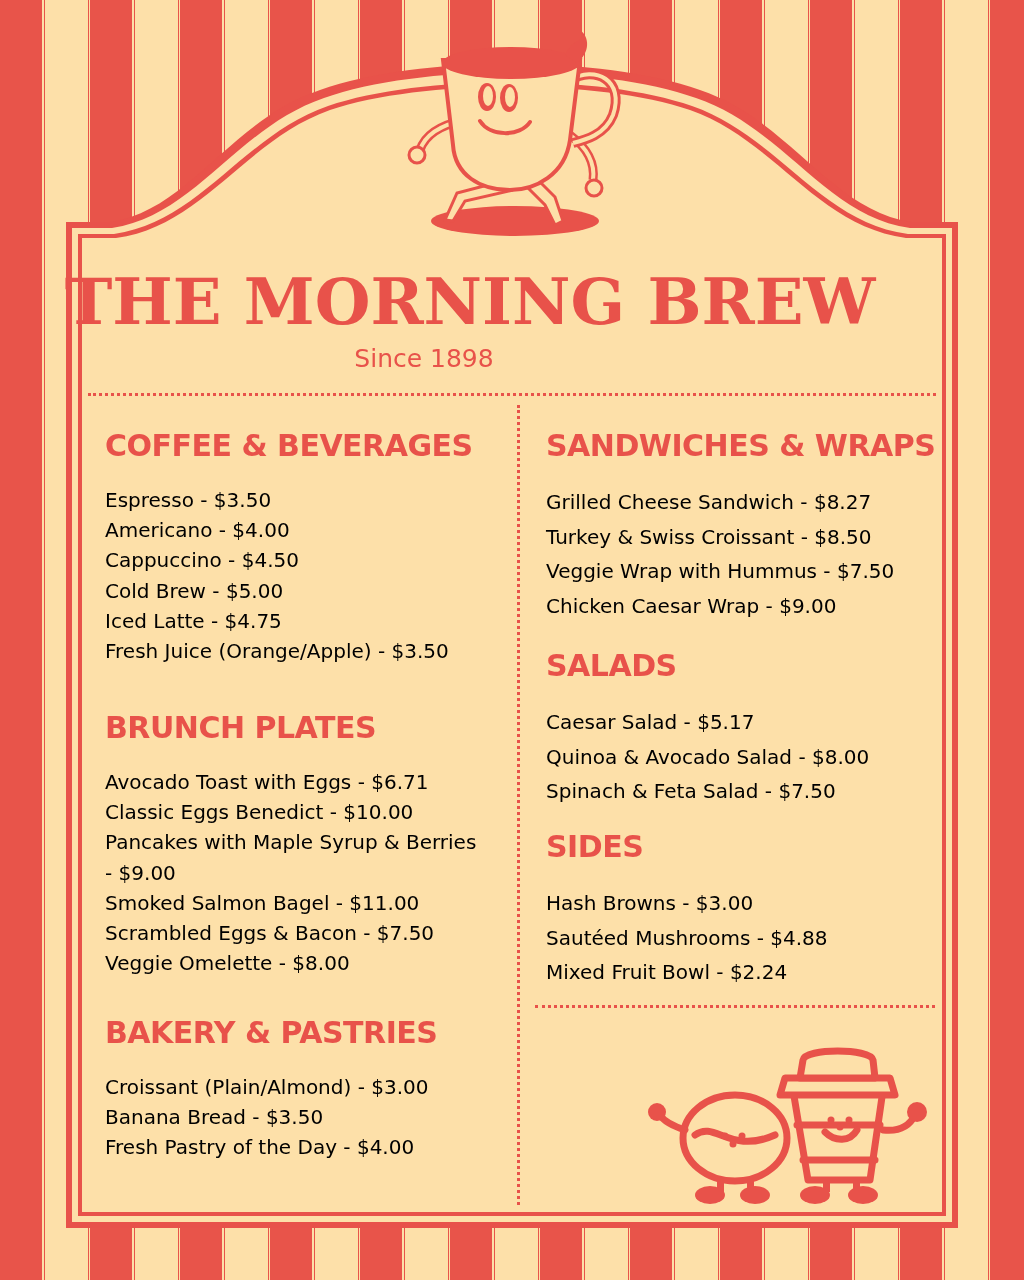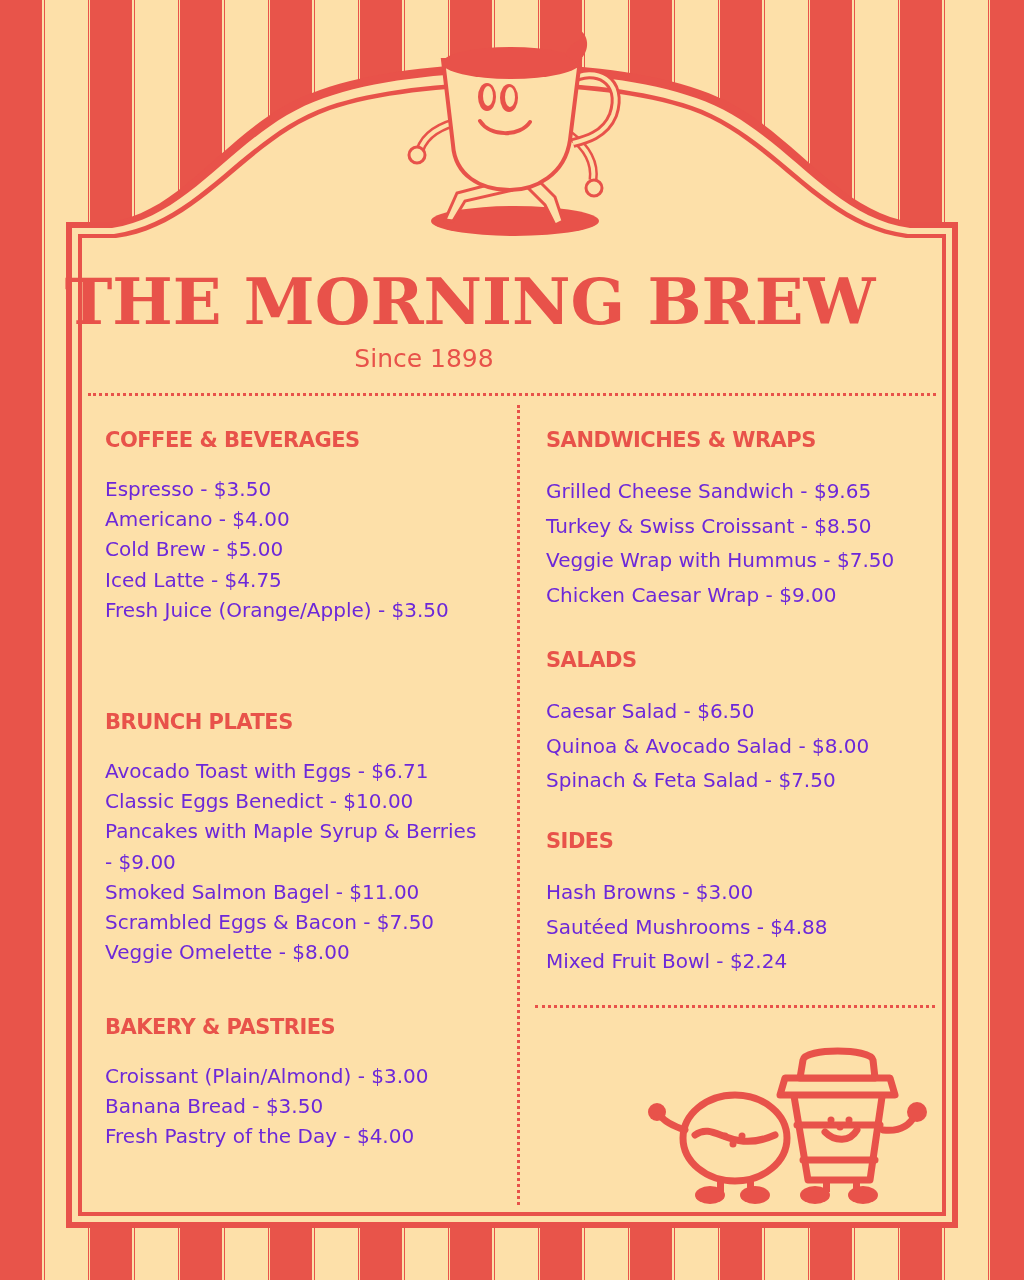--- a/index.html
+++ b/index.html
@@ -30,27 +30,27 @@
   }
   .subtitle {
     position: absolute; left: 0; width: 848px; top: 344px;
     text-align: center; font-size: 25px; color: #e8524a;
     font-family: "DejaVu Sans", sans-serif;
   }
   .dots-h { position: absolute; height: 0; border-top: 3px dotted #e8524a; }
   .dots-v { position: absolute; width: 0; border-left: 3px dotted #e8524a; }
   .section { position: absolute; }
   .section h2 {
-    margin: 0 0 22px 0; font-size: 21px; font-weight: bold;
+    margin: 0 0 22px 0; font-size: 30px; font-weight: bold;
     font-family: "DejaVu Sans", sans-serif; letter-spacing: -0.5px; color: #e8524a;
   }
   .section ul { list-style: none; padding: 0; margin: 0; }
   .left li { font-size: 20px; line-height: 30.2px; }
   .right li { font-size: 20px; line-height: 34.5px; }
-  .section li { white-space: nowrap; color: #6d28d9; }
+  .section li { white-space: nowrap; color: #000000; }
   .section li.wrap { white-space: normal; width: 380px; }
 </style>
 </head>
 <body>
 
 <div class="stripes"></div>
 
 <svg class="frame" width="1024" height="1280">
 
   <path d="M66,222 L110,222 C190,210 230,120 320,90 C420,55 600,55 700,90 C790,120 830,210 912,222 L958,222 L958,1228 L66,1228 Z" fill="#e8524a"></path>
@@ -94,20 +94,21 @@
 
 <div class="dots-h" style="left:88px; width:848px; top:393px;"></div>
 <div class="dots-v" style="left:517px; top:405px; height:800px;"></div>
 <div class="dots-h" style="left:535px; width:400px; top:1005px;"></div>
 
 <div class="section left" style="left:105px; top:428px;">
   <h2>COFFEE &amp; BEVERAGES</h2>
   <ul>
     <li>Espresso - $3.50</li>
     <li>Americano - $4.00</li>
+    <li>Cappuccino - $4.50</li>
     <li>Cold Brew - $5.00</li>
     <li>Iced Latte - $4.75</li>
     <li>Fresh Juice (Orange/Apple) - $3.50</li>
   </ul>
 </div>
 
 <div class="section left" style="left:105px; top:710px;">
   <h2>BRUNCH PLATES</h2>
   <ul>
     <li>Avocado Toast with Eggs - $6.71</li>
@@ -124,31 +125,31 @@
   <ul>
     <li>Croissant (Plain/Almond) - $3.00</li>
     <li>Banana Bread - $3.50</li>
     <li>Fresh Pastry of the Day - $4.00</li>
   </ul>
 </div>
 
 <div class="section right" style="left:546px; top:428px;">
   <h2>SANDWICHES &amp; WRAPS</h2>
   <ul>
-    <li>Grilled Cheese Sandwich - $9.65</li>
+    <li>Grilled Cheese Sandwich - $8.27</li>
     <li>Turkey &amp; Swiss Croissant - $8.50</li>
     <li>Veggie Wrap with Hummus - $7.50</li>
     <li>Chicken Caesar Wrap - $9.00</li>
   </ul>
 </div>
 
 <div class="section right" style="left:546px; top:648px;">
   <h2>SALADS</h2>
   <ul>
-    <li>Caesar Salad - $6.50</li>
+    <li>Caesar Salad - $5.17</li>
     <li>Quinoa &amp; Avocado Salad - $8.00</li>
     <li>Spinach &amp; Feta Salad - $7.50</li>
   </ul>
 </div>
 
 <div class="section right" style="left:546px; top:829px;">
   <h2>SIDES</h2>
   <ul>
     <li>Hash Browns - $3.00</li>
     <li>Sautéed Mushrooms - $4.88</li>

